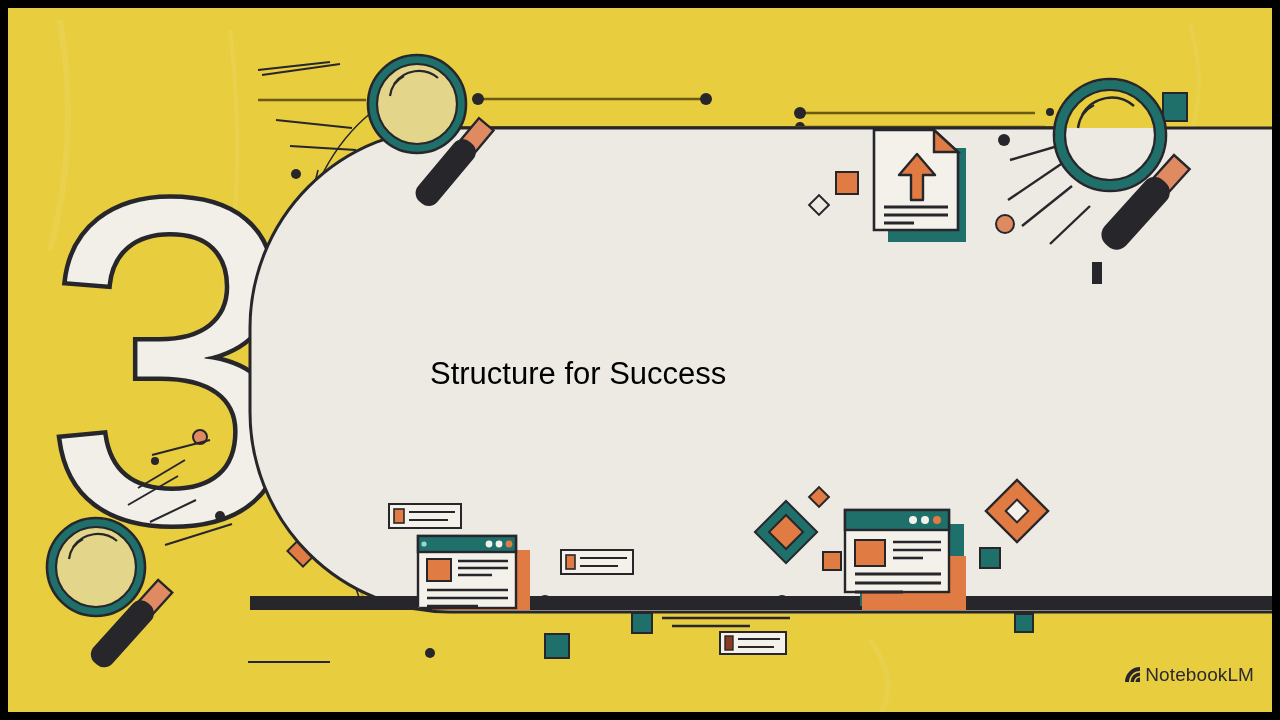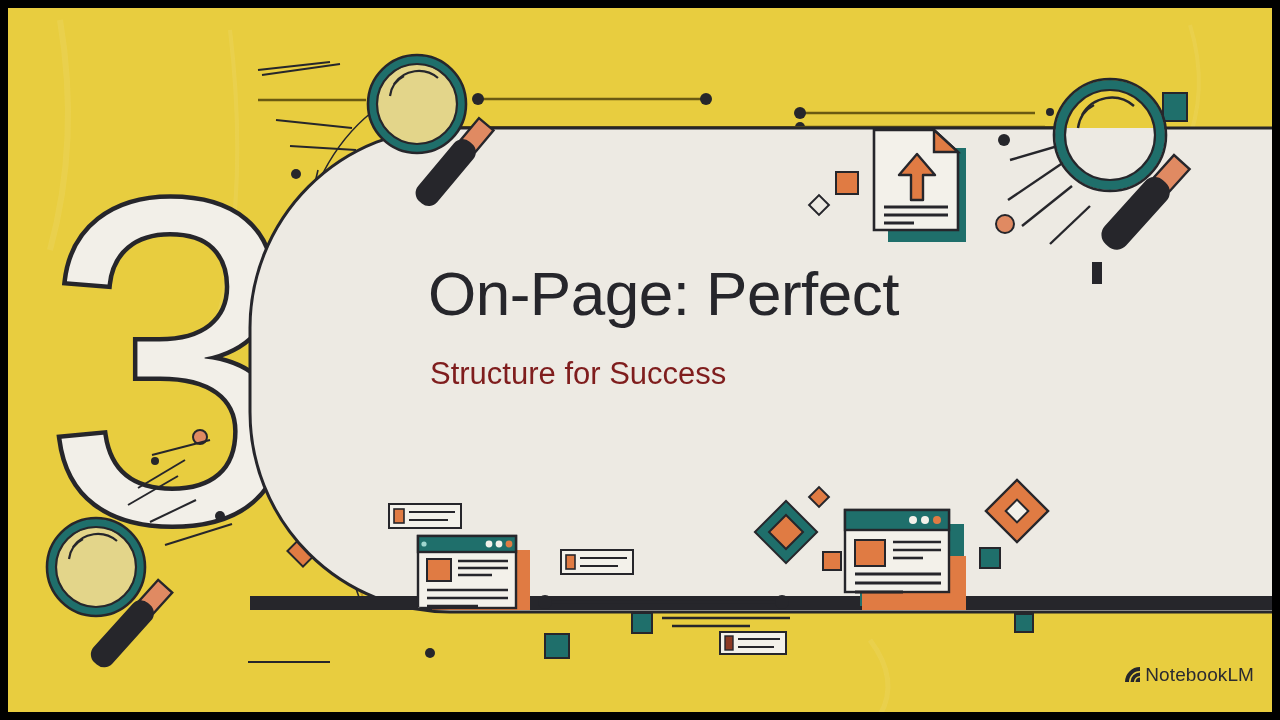--- a/index.html
+++ b/index.html
@@ -8,21 +8,21 @@
   #letterbox-top,#letterbox-bottom{position:absolute;left:0;width:1280px;height:8px;background:#000;z-index:60;}
   #letterbox-top{top:0;} #letterbox-bottom{bottom:0;}
   #letterbox-left,#letterbox-right{position:absolute;top:0;height:720px;width:8px;background:#000;z-index:60;}
   #letterbox-left{left:0;} #letterbox-right{right:0;}
 
   .svg-layer{position:absolute;inset:0;width:1280px;height:720px;}
   #deco-back{z-index:1;}
 
   #title-block{position:absolute;left:428px;top:246px;width:660px;z-index:30;}
   #main-title{font-size:62px;line-height:1.55;font-weight:400;color:#26262B;letter-spacing:-0.5px;margin:0;}
-  #subtitle{font-size:31px;color:#7f1d1d;margin:14px 0 0 2px;font-weight:400;}
+  #subtitle{font-size:31px;color:#000000;margin:14px 0 0 2px;font-weight:400;}
 
   #brand{position:absolute;right:26px;bottom:34px;display:flex;align-items:center;z-index:40;}
   #brand-label{font-size:19px;color:#2B2B30;letter-spacing:.1px;}
 </style>
 </head>
 <body>
 
 <div id="slide">
 
   <svg id="deco-back" class="svg-layer" viewBox="0 0 1280 720">
@@ -259,21 +259,21 @@
       <circle cx="96" cy="567" r="44" fill="none" stroke="#1F6F6B" stroke-width="9"></circle>
       <circle cx="96" cy="567" r="49" fill="none" stroke="#26262B" stroke-width="2.6"></circle>
       <circle cx="96" cy="567" r="40" fill="none" stroke="#26262B" stroke-width="2.2"></circle>
       <path d="M73 547 A30 30 0 0 1 117 541" fill="none" stroke="#26262B" stroke-width="2.2"></path>
       <path d="M69 559 A26 26 0 0 1 83 539" fill="none" stroke="#26262B" stroke-width="2.2"></path>
     </g>
   </svg>
 
   <div id="title-block">
     <h1 id="main-title">
-      <span>On-Page: Perfect</span><br>
+      <br>
     </h1>
     <div id="subtitle">Structure for Success</div>
   </div>
 
   <div id="brand">
     <svg width="22" height="20" viewBox="0 0 22 20">
       <path d="M2 17 A15 15 0 0 1 17 2 L17 6 A11 11 0 0 0 6 17 Z" fill="#26262B"></path>
       <path d="M7.5 17 A9.5 9.5 0 0 1 17 7.5 L17 11 A6 6 0 0 0 11 17 Z" fill="#26262B"></path>
       <path d="M12.5 17 A4.5 4.5 0 0 1 17 12.5 L17 17 Z" fill="#26262B"></path>
     </svg>

